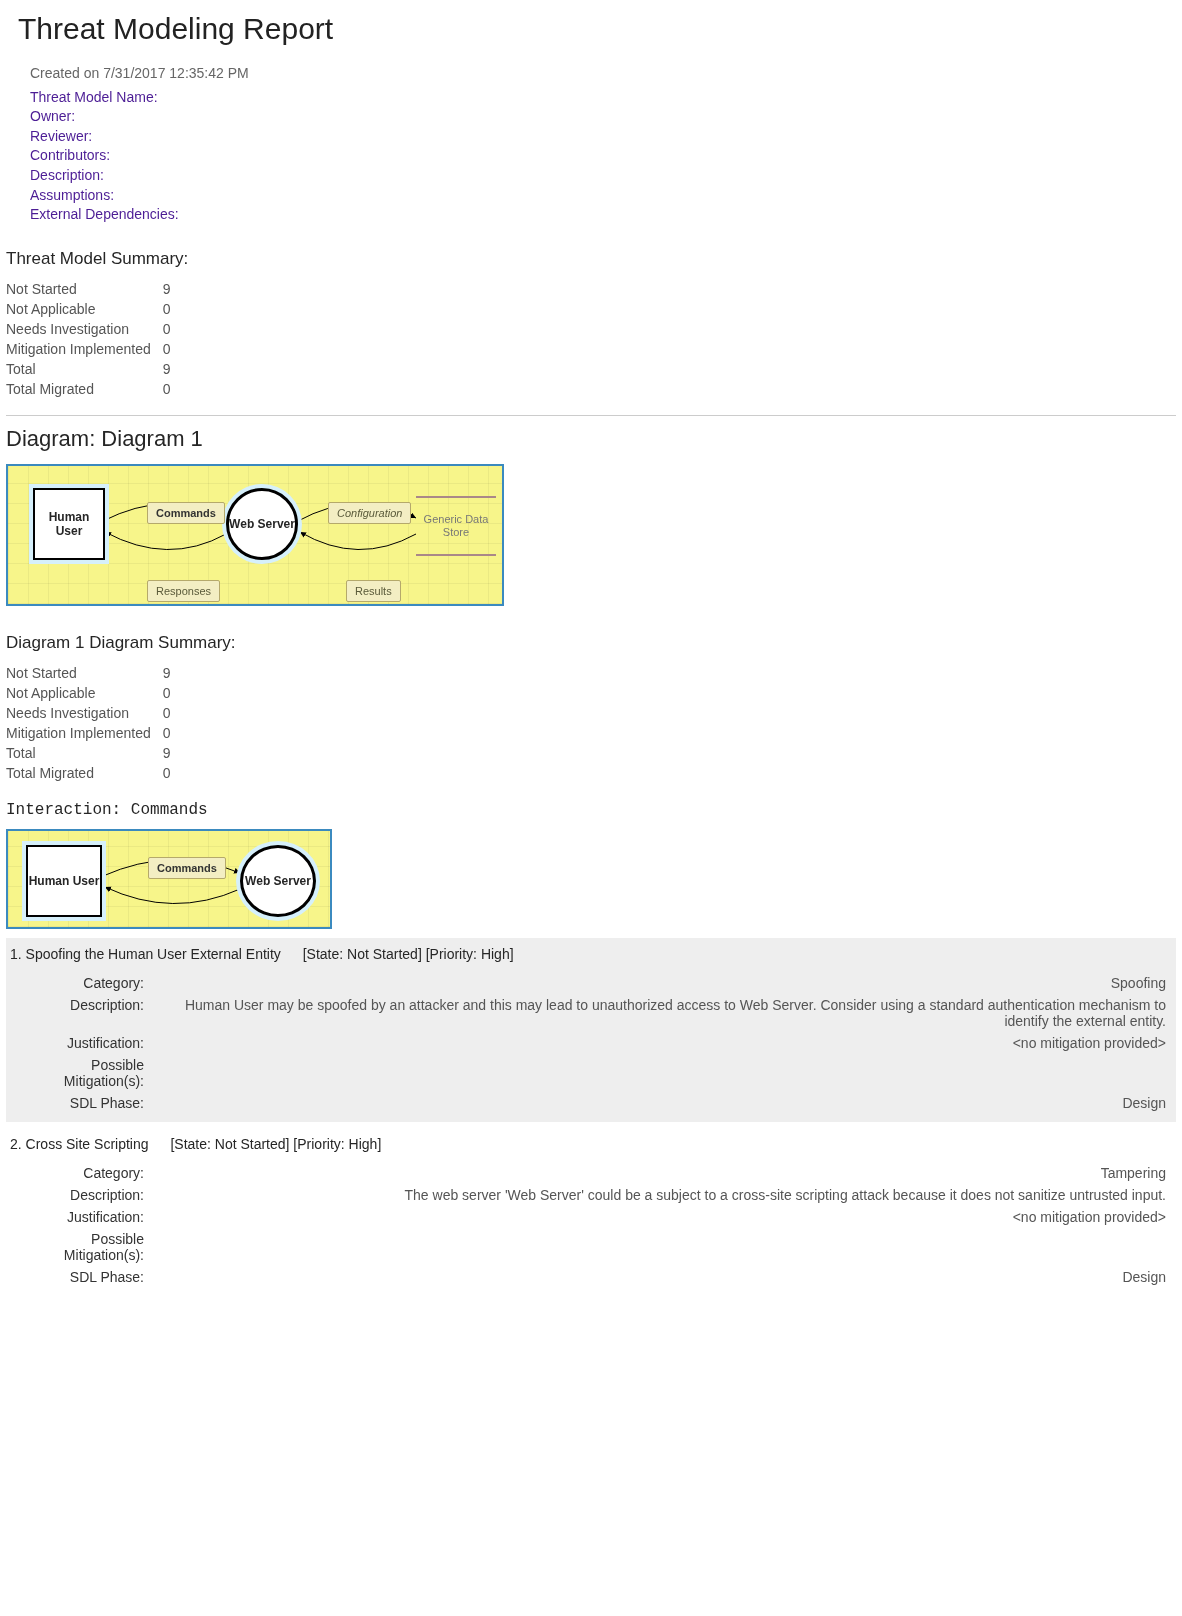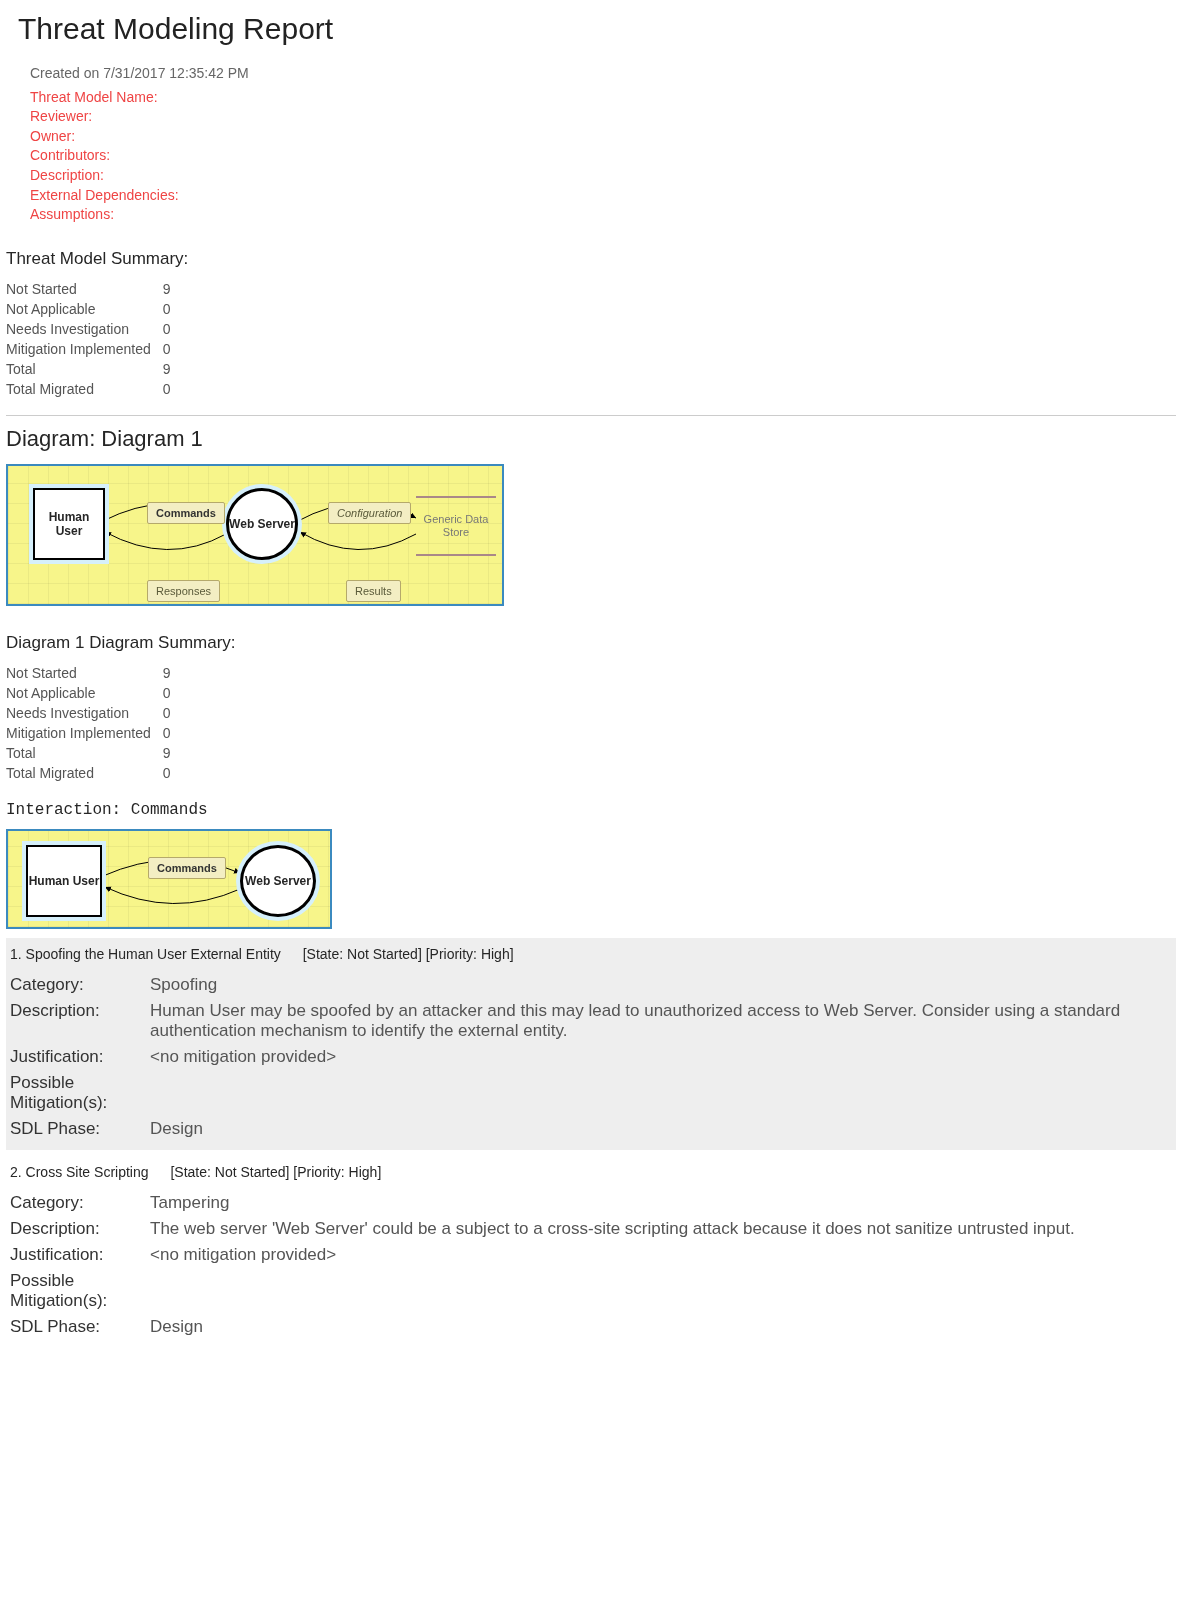--- a/index.html
+++ b/index.html
@@ -12,21 +12,21 @@
     background: #fff;
     width: 1182px;
   }
   h1.page-title {
     font-size: 30px;
     font-weight: 400;
     margin: 6px 0 18px 12px;
     color: #222;
   }
   .meta-block { margin-left: 24px; margin-bottom: 24px; }
-  .meta-line { font-size: 14px; color: #ef4444; line-height: 1.4; }
+  .meta-line { font-size: 14px; color: #4c1d95; line-height: 1.4; }
   .meta-line.created { color: #666; margin-bottom: 4px; }
   h2.section-h { font-size: 17px; font-weight: 400; margin: 24px 0 10px 0; }
   table.summary { border-collapse: collapse; font-size: 14px; color: #555; }
   table.summary td { padding: 2px 6px 2px 0; }
   table.summary td.num { text-align: left; padding-left: 6px; }
   hr.divider { border: none; border-top: 1px solid #ccc; margin: 16px 0 10px 0; }
   h2.diagram-h { font-size: 22px; font-weight: 400; margin: 8px 0 12px 0; }
 
   
   .diagram-box {
@@ -79,41 +79,41 @@
     border-radius: 2px;
   }
   svg.flows { position: absolute; top:0; left:0; pointer-events:none; }
 
   .interaction-h { font-size: 16px; font-weight: 400; margin: 18px 0 10px 0; font-family: Liberation Mono, monospace; }
 
   .threat-block { padding: 8px 4px 8px 4px; margin-top: 6px; }
   .threat-block.shaded { background: #eeeeee; }
   .threat-title { font-size: 14px; margin-bottom: 10px; }
   .threat-title .meta { margin-left: 18px; }
-  table.threat-detail { border-collapse: collapse; font-size: 17px; width: 100%; }
+  table.threat-detail { border-collapse: collapse; font-size: 14px; width: 100%; text-align: right; }
   table.threat-detail td { vertical-align: top; padding: 3px 6px 3px 0; }
   table.threat-detail td.k { width: 140px; color: #333; }
   table.threat-detail td.v { color: #555; }
 </style>
 </head>
 <body>
 
 
 
 <h1 class="page-title">Threat Modeling Report</h1>
 
 <div class="meta-block">
   <div class="meta-line created">Created on 7/31/2017 12:35:42 PM</div>
   <div class="meta-line">Threat Model Name:</div>
+  <div class="meta-line">Owner:</div>
   <div class="meta-line">Reviewer:</div>
-  <div class="meta-line">Owner:</div>
   <div class="meta-line">Contributors:</div>
   <div class="meta-line">Description:</div>
+  <div class="meta-line">Assumptions:</div>
   <div class="meta-line">External Dependencies:</div>
-  <div class="meta-line">Assumptions:</div>
 </div>
 
 <h2 class="section-h">Threat Model Summary:</h2>
 <table class="summary">
   <tbody>
       <tr>
         <td>Not Started</td>
         <td class="num">9</td>
       </tr>
   <tr>

